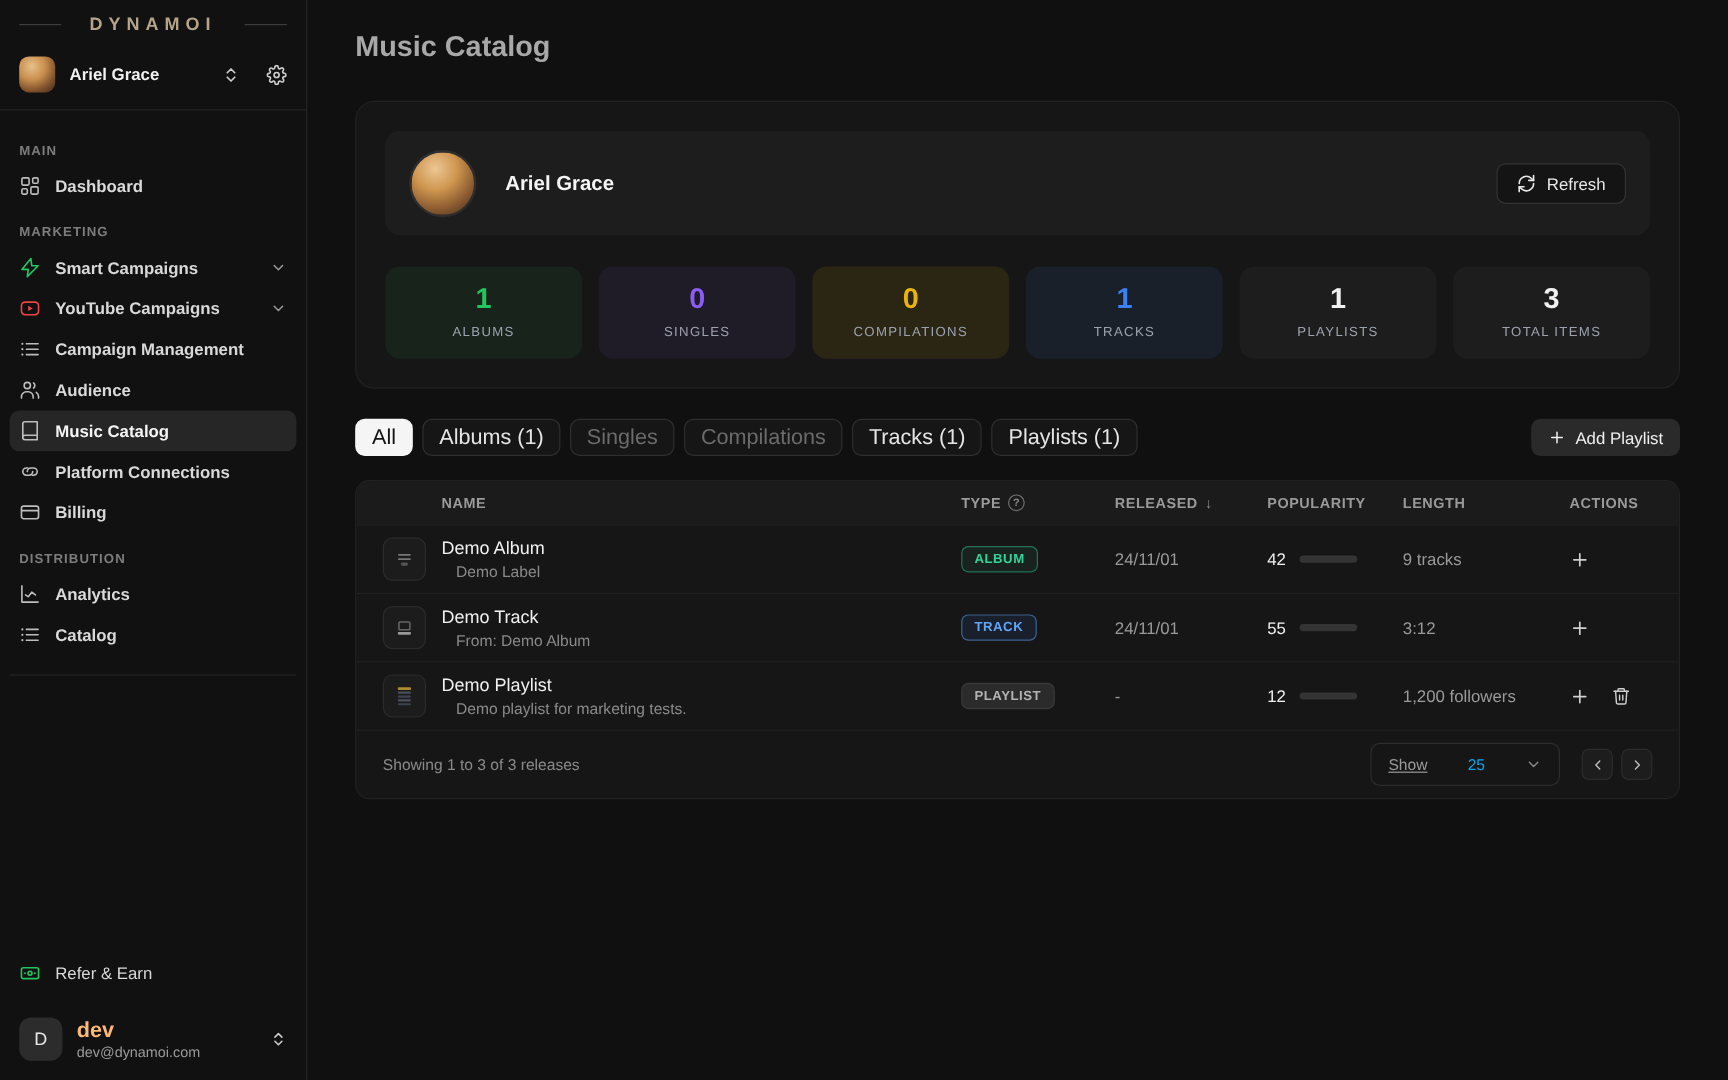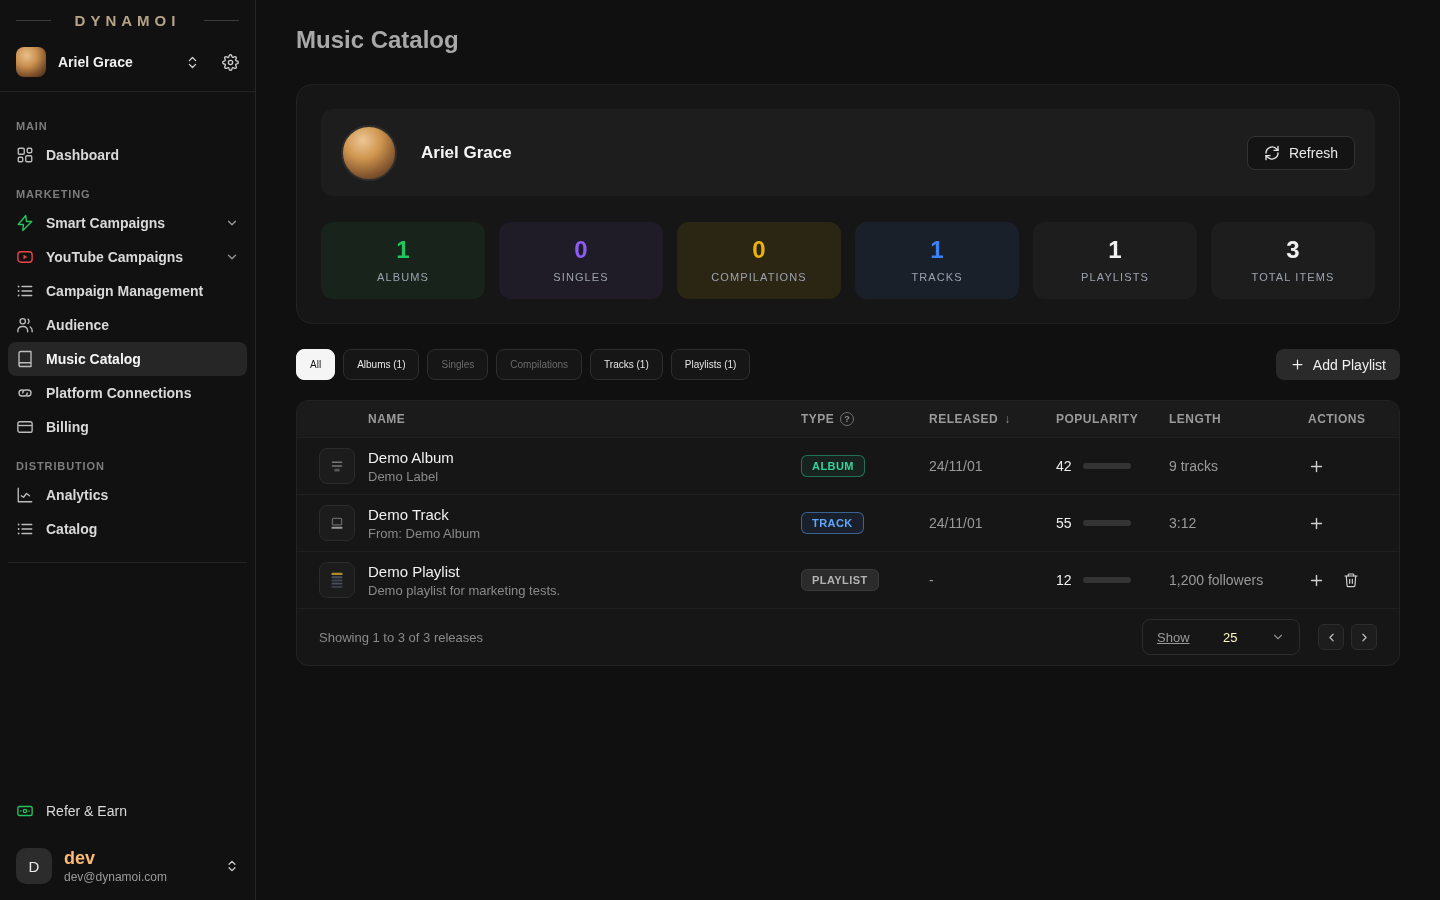--- a/index.html
+++ b/index.html
@@ -67,21 +67,21 @@
   .stat-value { font-size:24px; font-weight:bold; line-height:1; }
   .stat-label { font-size:11px; letter-spacing:0.1em; color:#9ca3af; margin-top:9px; }
 
   .search-box { margin-top:25px; width:384px; height:35px; background:#151515;
     border:1px solid #2c2c2c; border-radius:8px; display:flex; align-items:center; padding:0 12px; }
   .search-box input { background:transparent; border:none; outline:none; color:#d6d6d6;
     font-size:14px; margin-left:10px; flex:1; font-family:inherit; }
   .search-box input::placeholder { color:#7a7a7a; }
 
   .filter-row { margin-top:25px; display:flex; align-items:center; }
-  .chip { height:31px; padding:0 13px; display:flex; align-items:center; font-size:10px;
+  .chip { height:31px; padding:0 13px; display:flex; align-items:center; font-size:18px;
     border-radius:8px; border:1px solid #2e2e2e; background:#161616; color:#e5e5e5;
     margin-right:8px; cursor:pointer; }
   .chip.active { background:#f5f5f5; color:#141414; border-color:#f5f5f5; font-weight:500; }
   .chip.dim { color:#6b6b6b; }
   .add-playlist { margin-left:auto; display:flex; align-items:center; gap:8px;
     background:#2a2a2a; border:none; border-radius:8px; height:31px; padding:0 14px;
     color:#f0f0f0; font-size:14px; cursor:pointer; }
 
   .table-card { margin-top:20px; background:#161616; border:1px solid #222;
     border-radius:12px; overflow:hidden; }
@@ -90,41 +90,41 @@
   .thead { height:36px; background:#1b1b1b; }
   .th { font-size:12px; font-weight:bold; color:#9a9a9a; letter-spacing:0.04em;
     display:flex; align-items:center; gap:6px; }
   .help-circle { width:14px; height:14px; border:1px solid #6f6f6f; border-radius:50%;
     color:#8a8a8a; font-size:9px; display:flex; align-items:center; justify-content:center; }
   .sort-arrow { color:#8a8a8a; font-size:12px; }
   .trow { height:57px; border-top:1px solid #202020; }
   .thumb { width:36px; height:36px; border-radius:8px; background:#1c1c1c;
     border:1px solid #2b2b2b; display:flex; align-items:center; justify-content:center; }
   .cell-name .title { font-size:15px; color:#f0f0f0; }
-  .cell-name .sub { font-size:13px; color:#8a8a8a; margin-top:3px; }
+  .cell-name .sub { font-size:13px; color:#8a8a8a; margin-top:3px;margin-left:12px; }
   .badge { display:inline-block; font-size:11px; font-weight:bold; letter-spacing:0.04em;
     padding:4px 10px; border-radius:6px; }
   .badge-album { color:#34d399; border:1px solid rgba(52,211,153,0.45); background:rgba(52,211,153,0.07); }
   .badge-track { color:#60a5fa; border:1px solid rgba(96,165,250,0.5); background:rgba(59,130,246,0.10); }
   .badge-playlist { color:#b3b3b3; border:1px solid #3a3a3a; background:#2b2b2b; }
   .cell-muted { font-size:14px; color:#9a9a9a; }
   .pop-cell { display:flex; align-items:center; gap:9px; }
   .pop-num { font-size:14px; color:#f0f0f0; min-width:18px; }
   .pop-track { width:48px; height:6px; border-radius:3px; background:#343434; overflow:hidden; }
   .pop-fill { height:100%; border-radius:3px; }
   .actions-cell { display:flex; align-items:center; gap:18px; color:#cfcfcf; }
   .icon-btn { background:none; border:none; color:#cfcfcf; cursor:pointer; padding:0; }
 
   .tfoot { height:57px; border-top:1px solid #202020; display:flex; align-items:center;
     padding:0 22px; }
   .tfoot .summary { font-size:13px; color:#8a8a8a; }
   .show-box { margin-left:auto; display:flex; align-items:center; height:36px; width:158px;
     border:1px solid #2c2c2c; border-radius:8px; padding:0 14px; cursor:pointer; }
   .show-label { font-size:13px; color:#9a9a9a;text-decoration:underline; }
-  .show-value { font-size:13px; color:#fef9c3; margin:0 auto; }
+  .show-value { font-size:13px; color:#0ea5e9; margin:0 auto; }
   .pager { display:flex; gap:7px; margin-left:18px; }
   .page-btn { width:26px; height:26px; border-radius:6px; background:#1d1d1d;
     border:1px solid #2c2c2c; color:#bdbdbd; display:flex; align-items:center;
     justify-content:center; cursor:pointer; }
 </style>
 </head>
 <body>
 
 <aside class="sidebar">
   <div class="logo-row">

